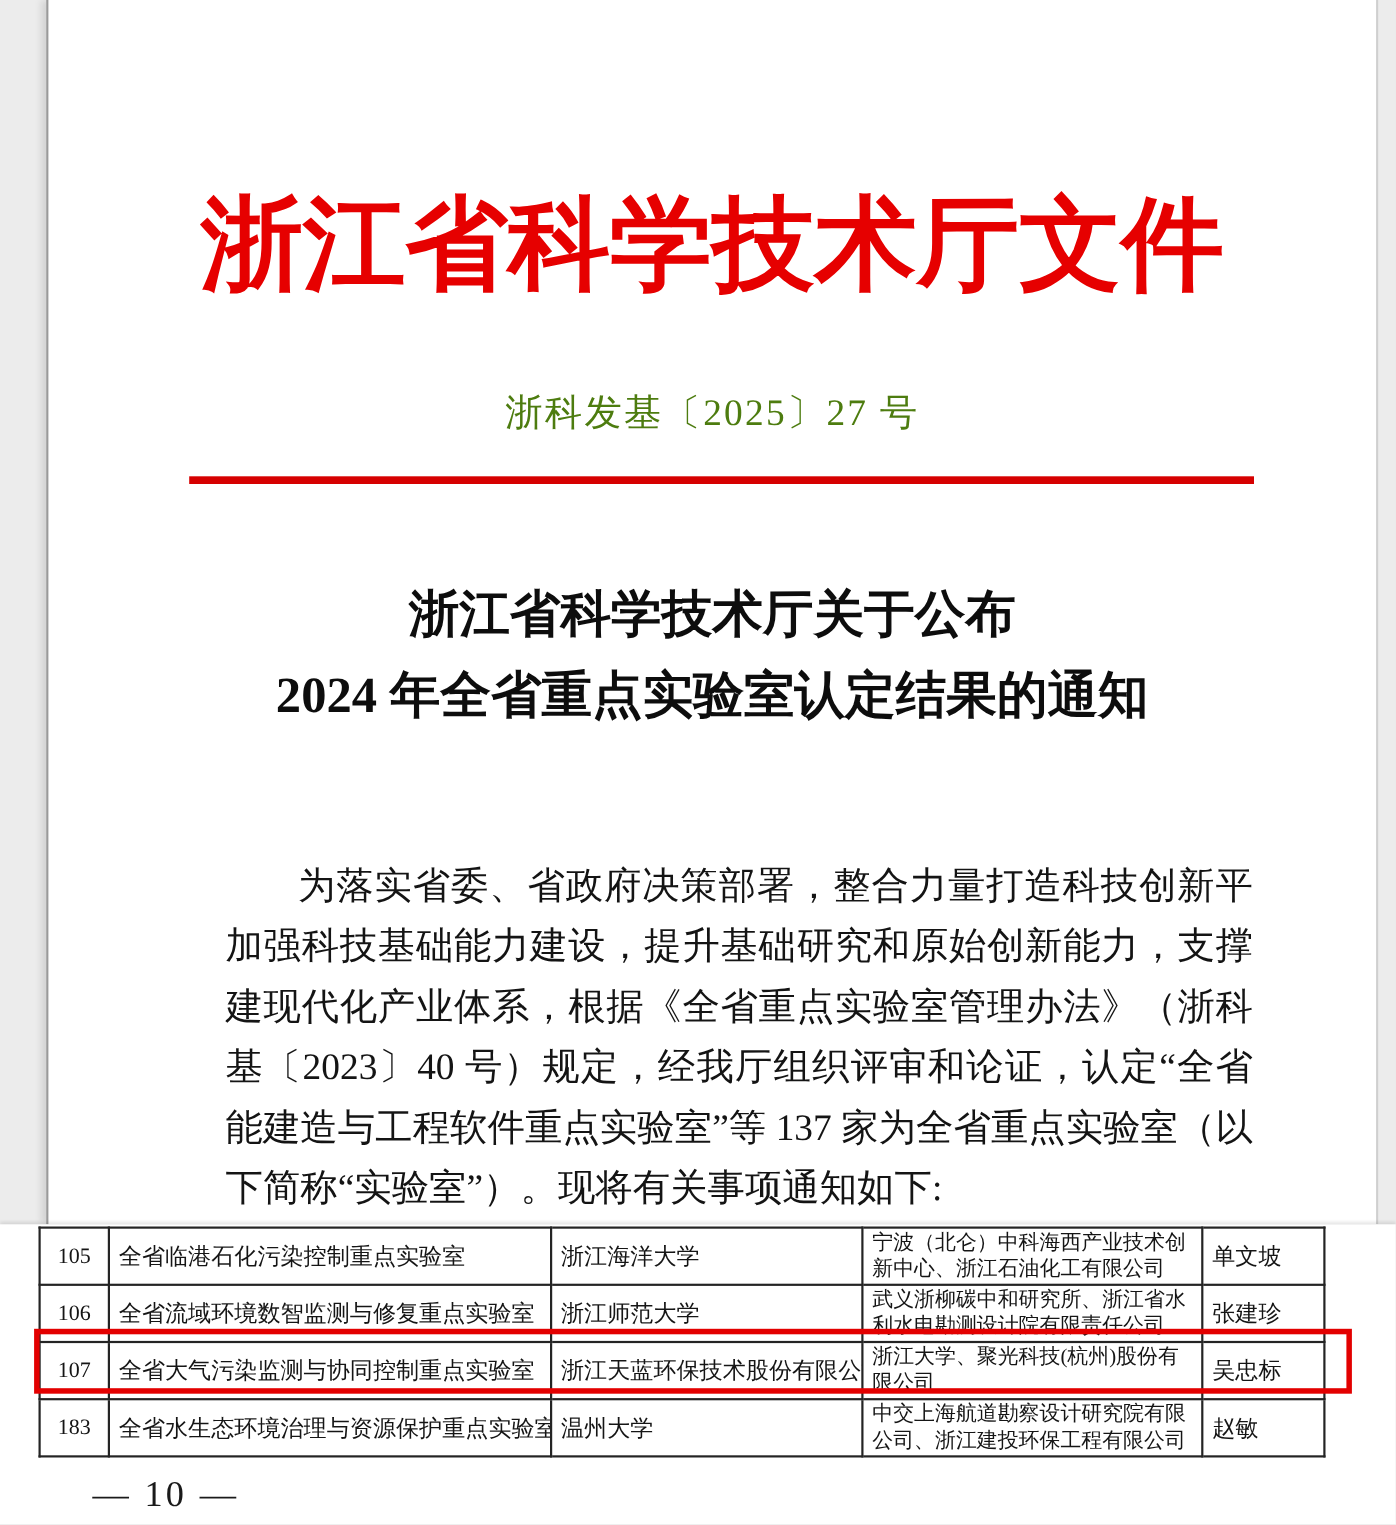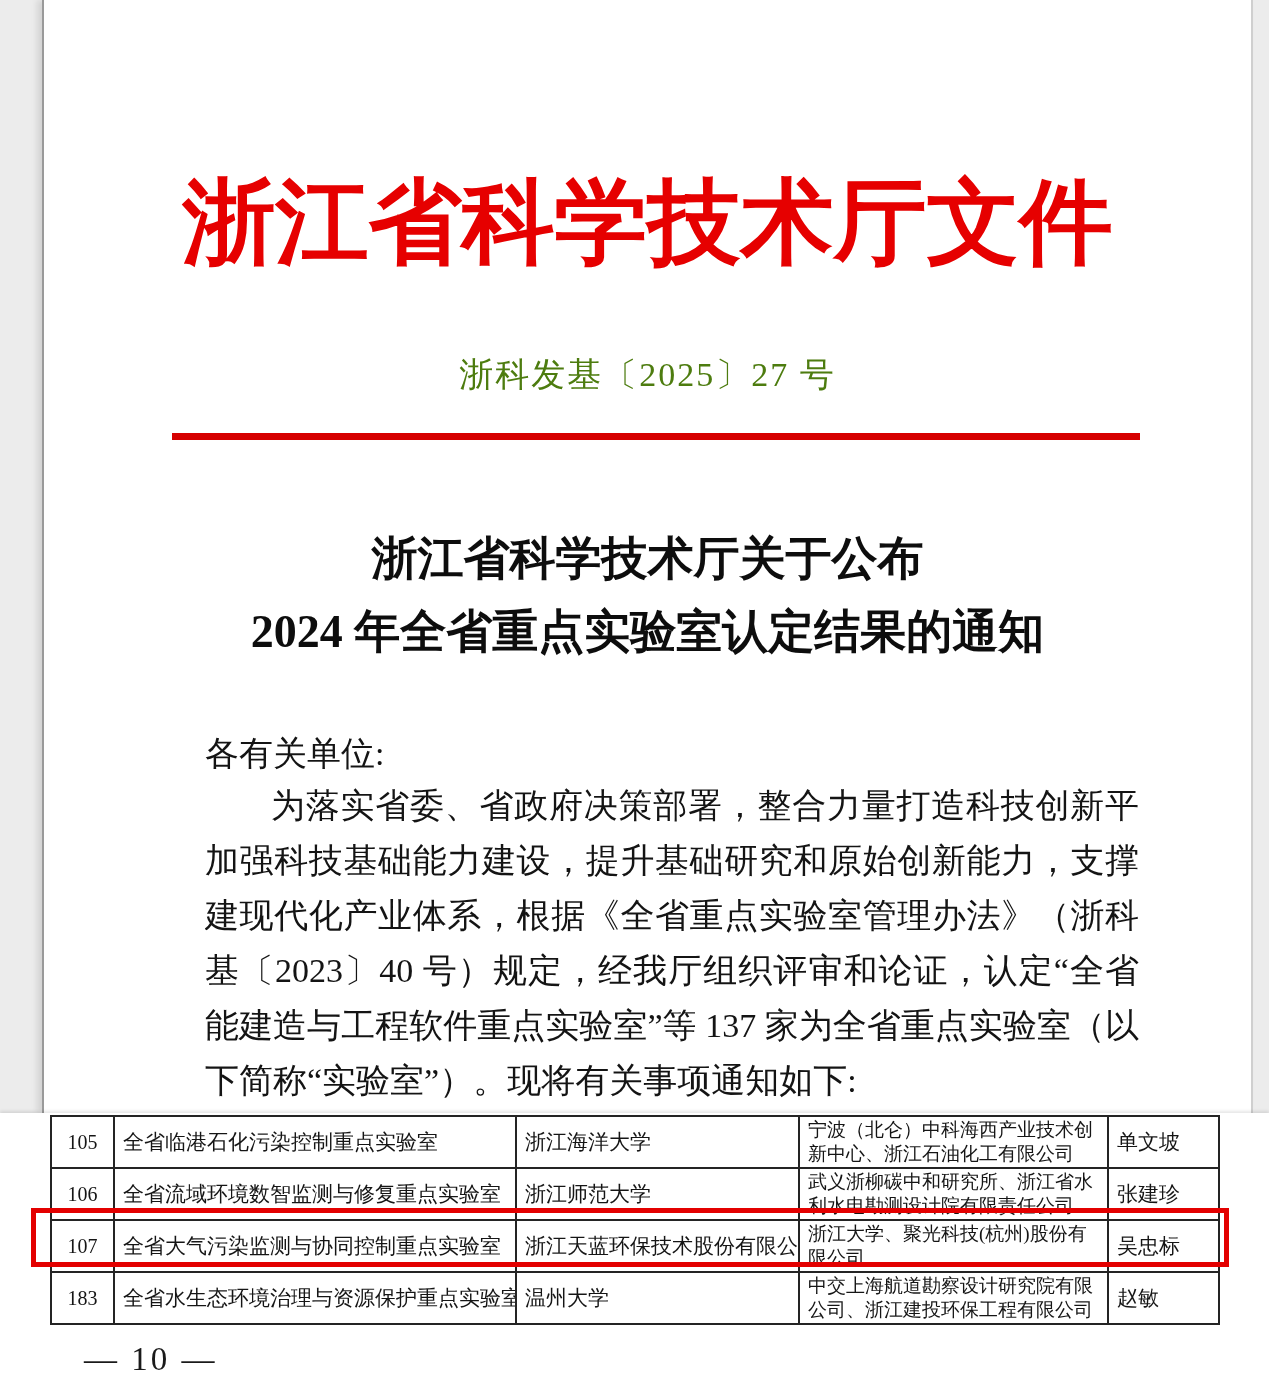--- a/index.html
+++ b/index.html
@@ -19,21 +19,21 @@
   .nt1{top:528px;}
   .nt2{top:601px;}
   .salutation{position:absolute;left:161px;top:731px;font-size:34px;color:#141414;}
   .body-par{position:absolute;left:161px;top:778px;width:934px;font-size:34px;color:#141414;}
   .body-line{height:55px;line-height:55px;white-space:nowrap;}
   .jline{text-align:justify;text-align-last:justify;white-space:normal;overflow:hidden;}
   .indent{text-indent:66px;}
   
   .page-bottom{position:absolute;left:0;top:1113px;width:1269px;height:273px;background:#ffffff;
                box-shadow:0 -2px 3px rgba(0,0,0,0.10);}
-  table.results{position:absolute;left:50px;top:2px;width:1168px;border-collapse:collapse;
+  table.results{position:absolute;left:35px;top:2px;width:1168px;border-collapse:collapse;
                 table-layout:fixed;font-size:21px;color:#151515;}
   table.results td{border:2px solid #242424;padding:1px 8px;vertical-align:middle;
                    overflow:hidden;}
   td.c-no{text-align:center;font-size:20px;font-family:"Liberation Serif","DejaVu Serif",serif;padding:1px 2px;}
   td.c-lab{padding-left:12px;white-space:nowrap;}
   td.c-host{padding-left:10px;white-space:nowrap;}
   td.c-part{font-size:19px;line-height:24px;padding:1px 8px;}
   td.c-dir{text-align:left;}
   .hl-box{position:absolute;left:31px;top:95px;width:1188px;height:49px;
           border:5px solid #e30000;background:transparent;pointer-events:none;}
@@ -43,21 +43,20 @@
 <body>
 
 <div class="canvas">
 
   <div class="page-top">
     <div class="red-title">浙江省科学技术厅文件</div>
     <div class="doc-no">浙科发基〔2025〕27 号</div>
     <div class="red-line"></div>
     <div class="notice-title nt1">浙江省科学技术厅关于公布</div>
     <div class="notice-title nt2">2024 年全省重点实验室认定结果的通知</div>
-    <div class="salutation">各有关单位:</div>
     <div class="body-par">
       <div class="body-line jline indent">为落实省委、省政府决策部署，整合力量打造科技创新平台，</div>
       <div class="body-line jline">加强科技基础能力建设，提升基础研究和原始创新能力，支撑构</div>
       <div class="body-line jline">建现代化产业体系，根据《全省重点实验室管理办法》（浙科发</div>
       <div class="body-line jline">基〔2023〕40 号）规定，经我厅组织评审和论证，认定“全省智</div>
       <div class="body-line jline">能建造与工程软件重点实验室”等 137 家为全省重点实验室（以</div>
       <div class="body-line">下简称“实验室”）。现将有关事项通知如下:</div>
     </div>
   </div>
 

